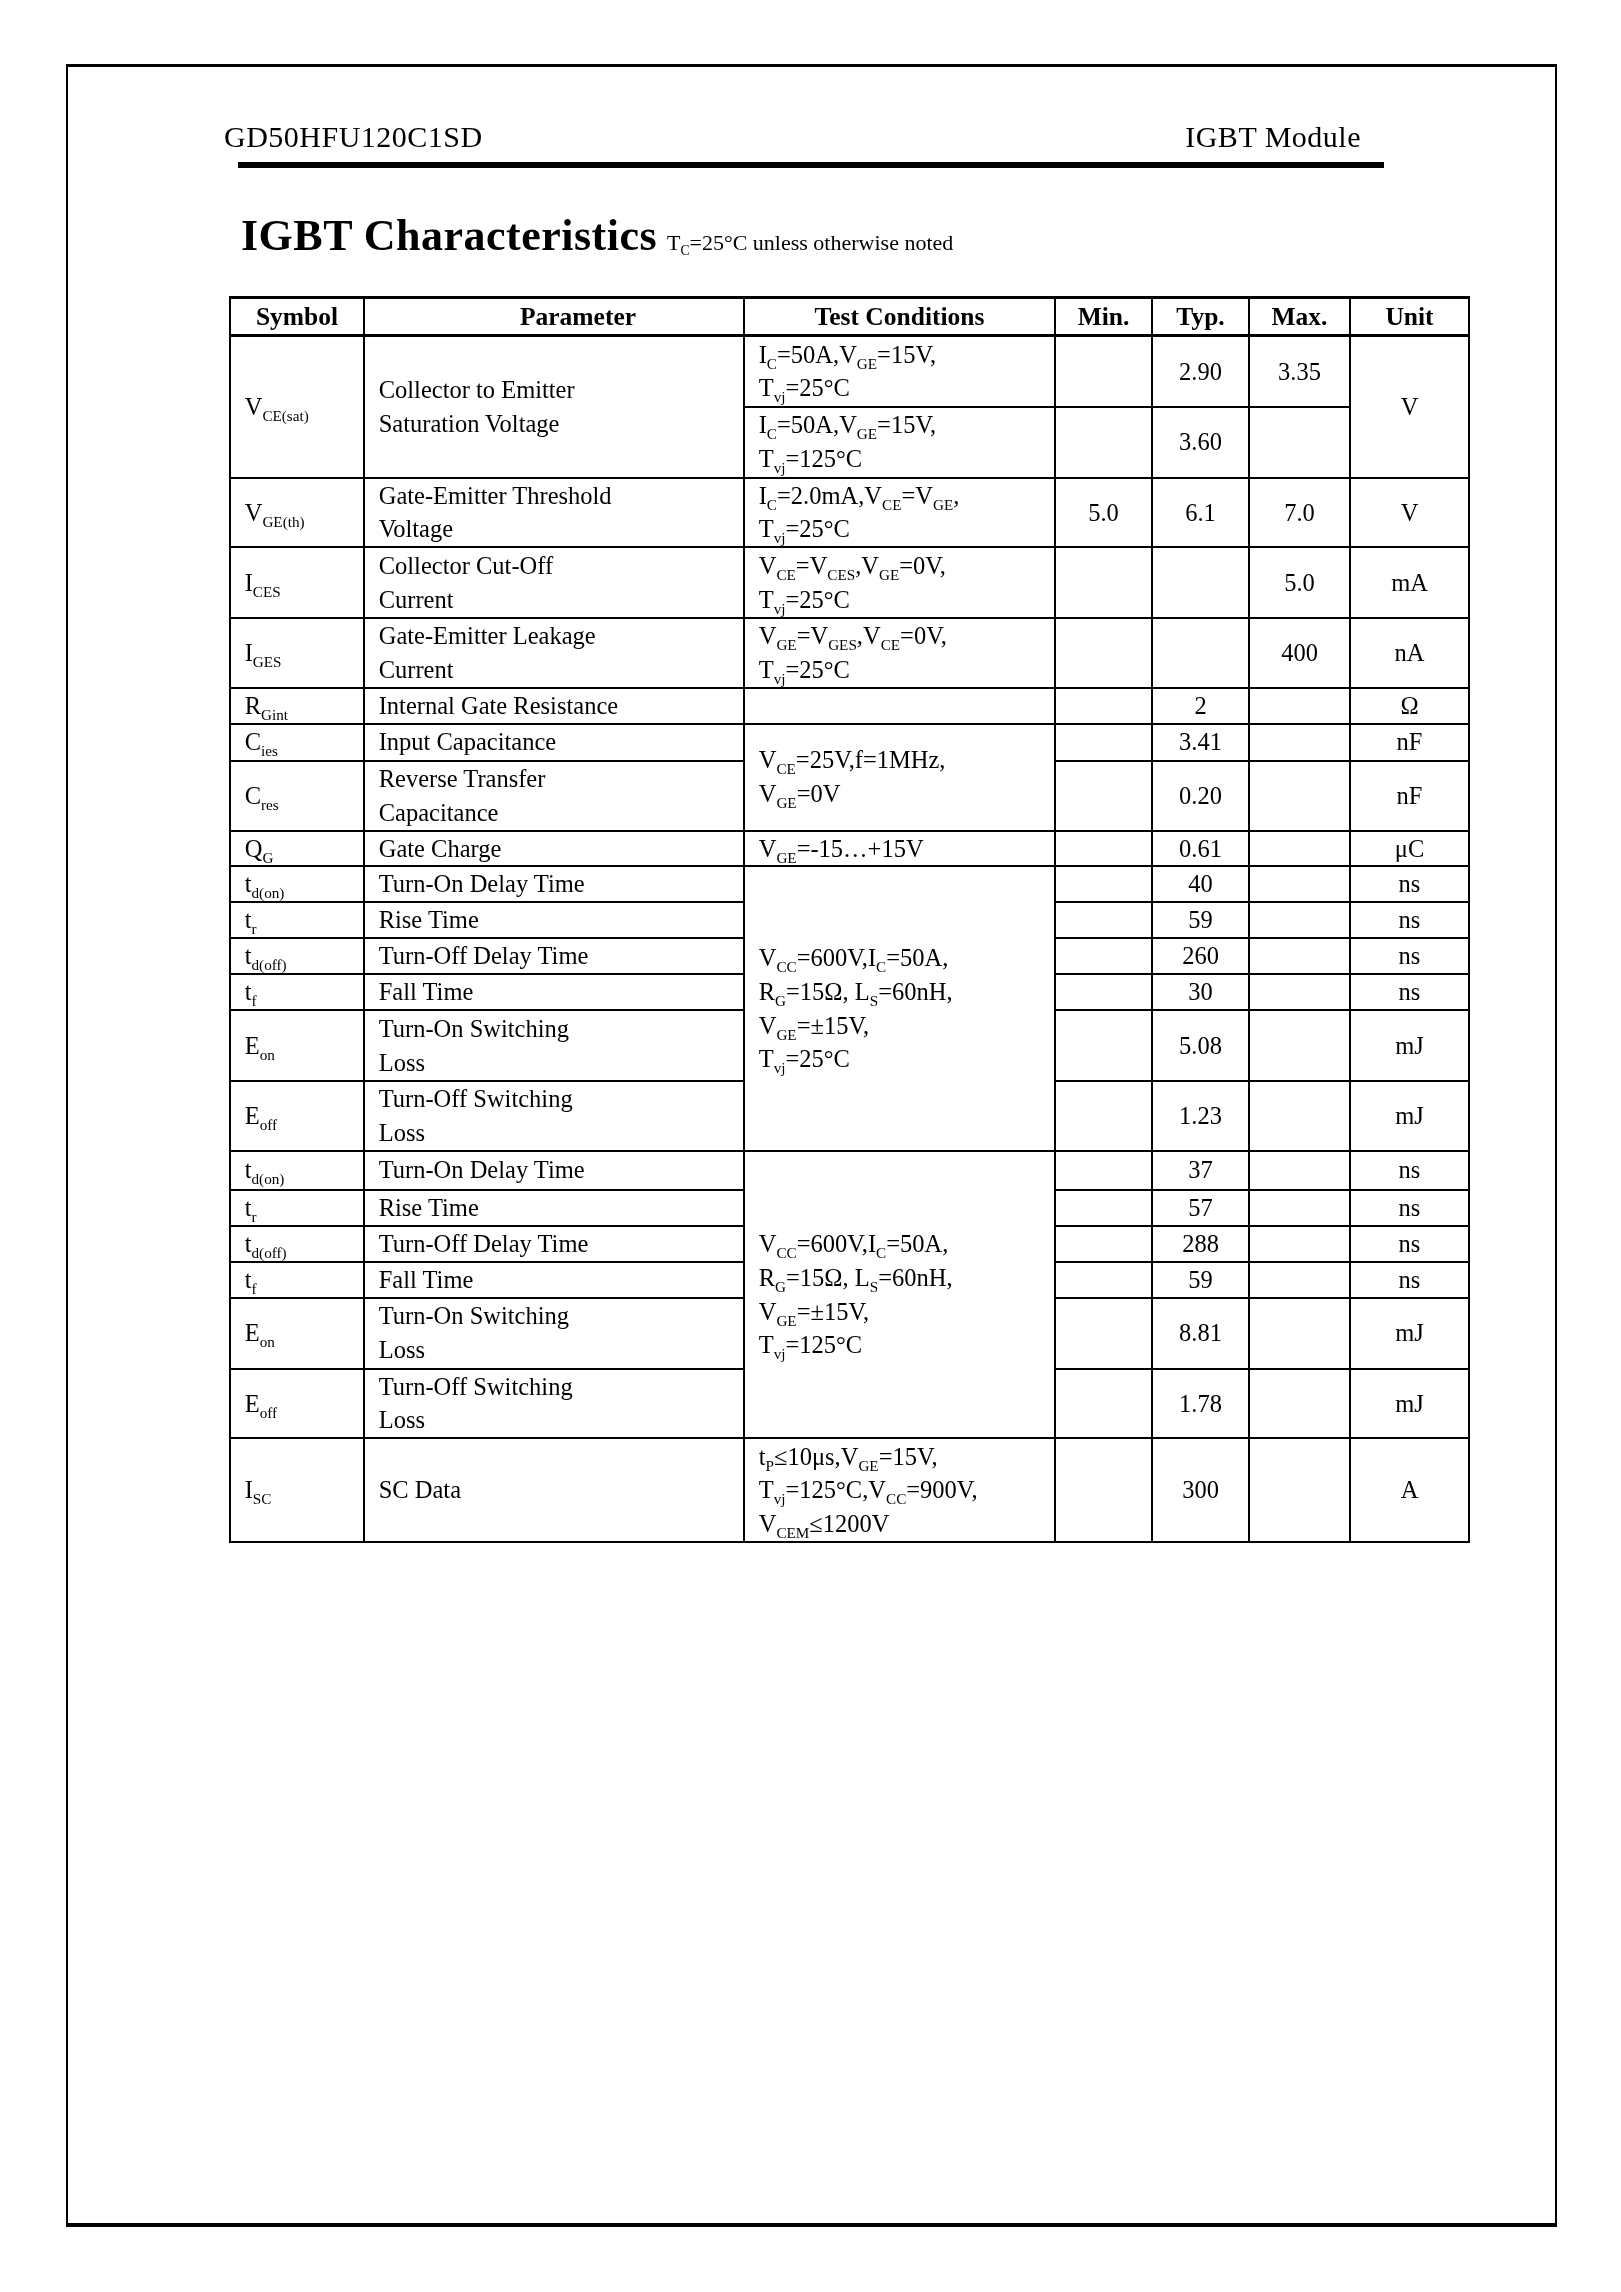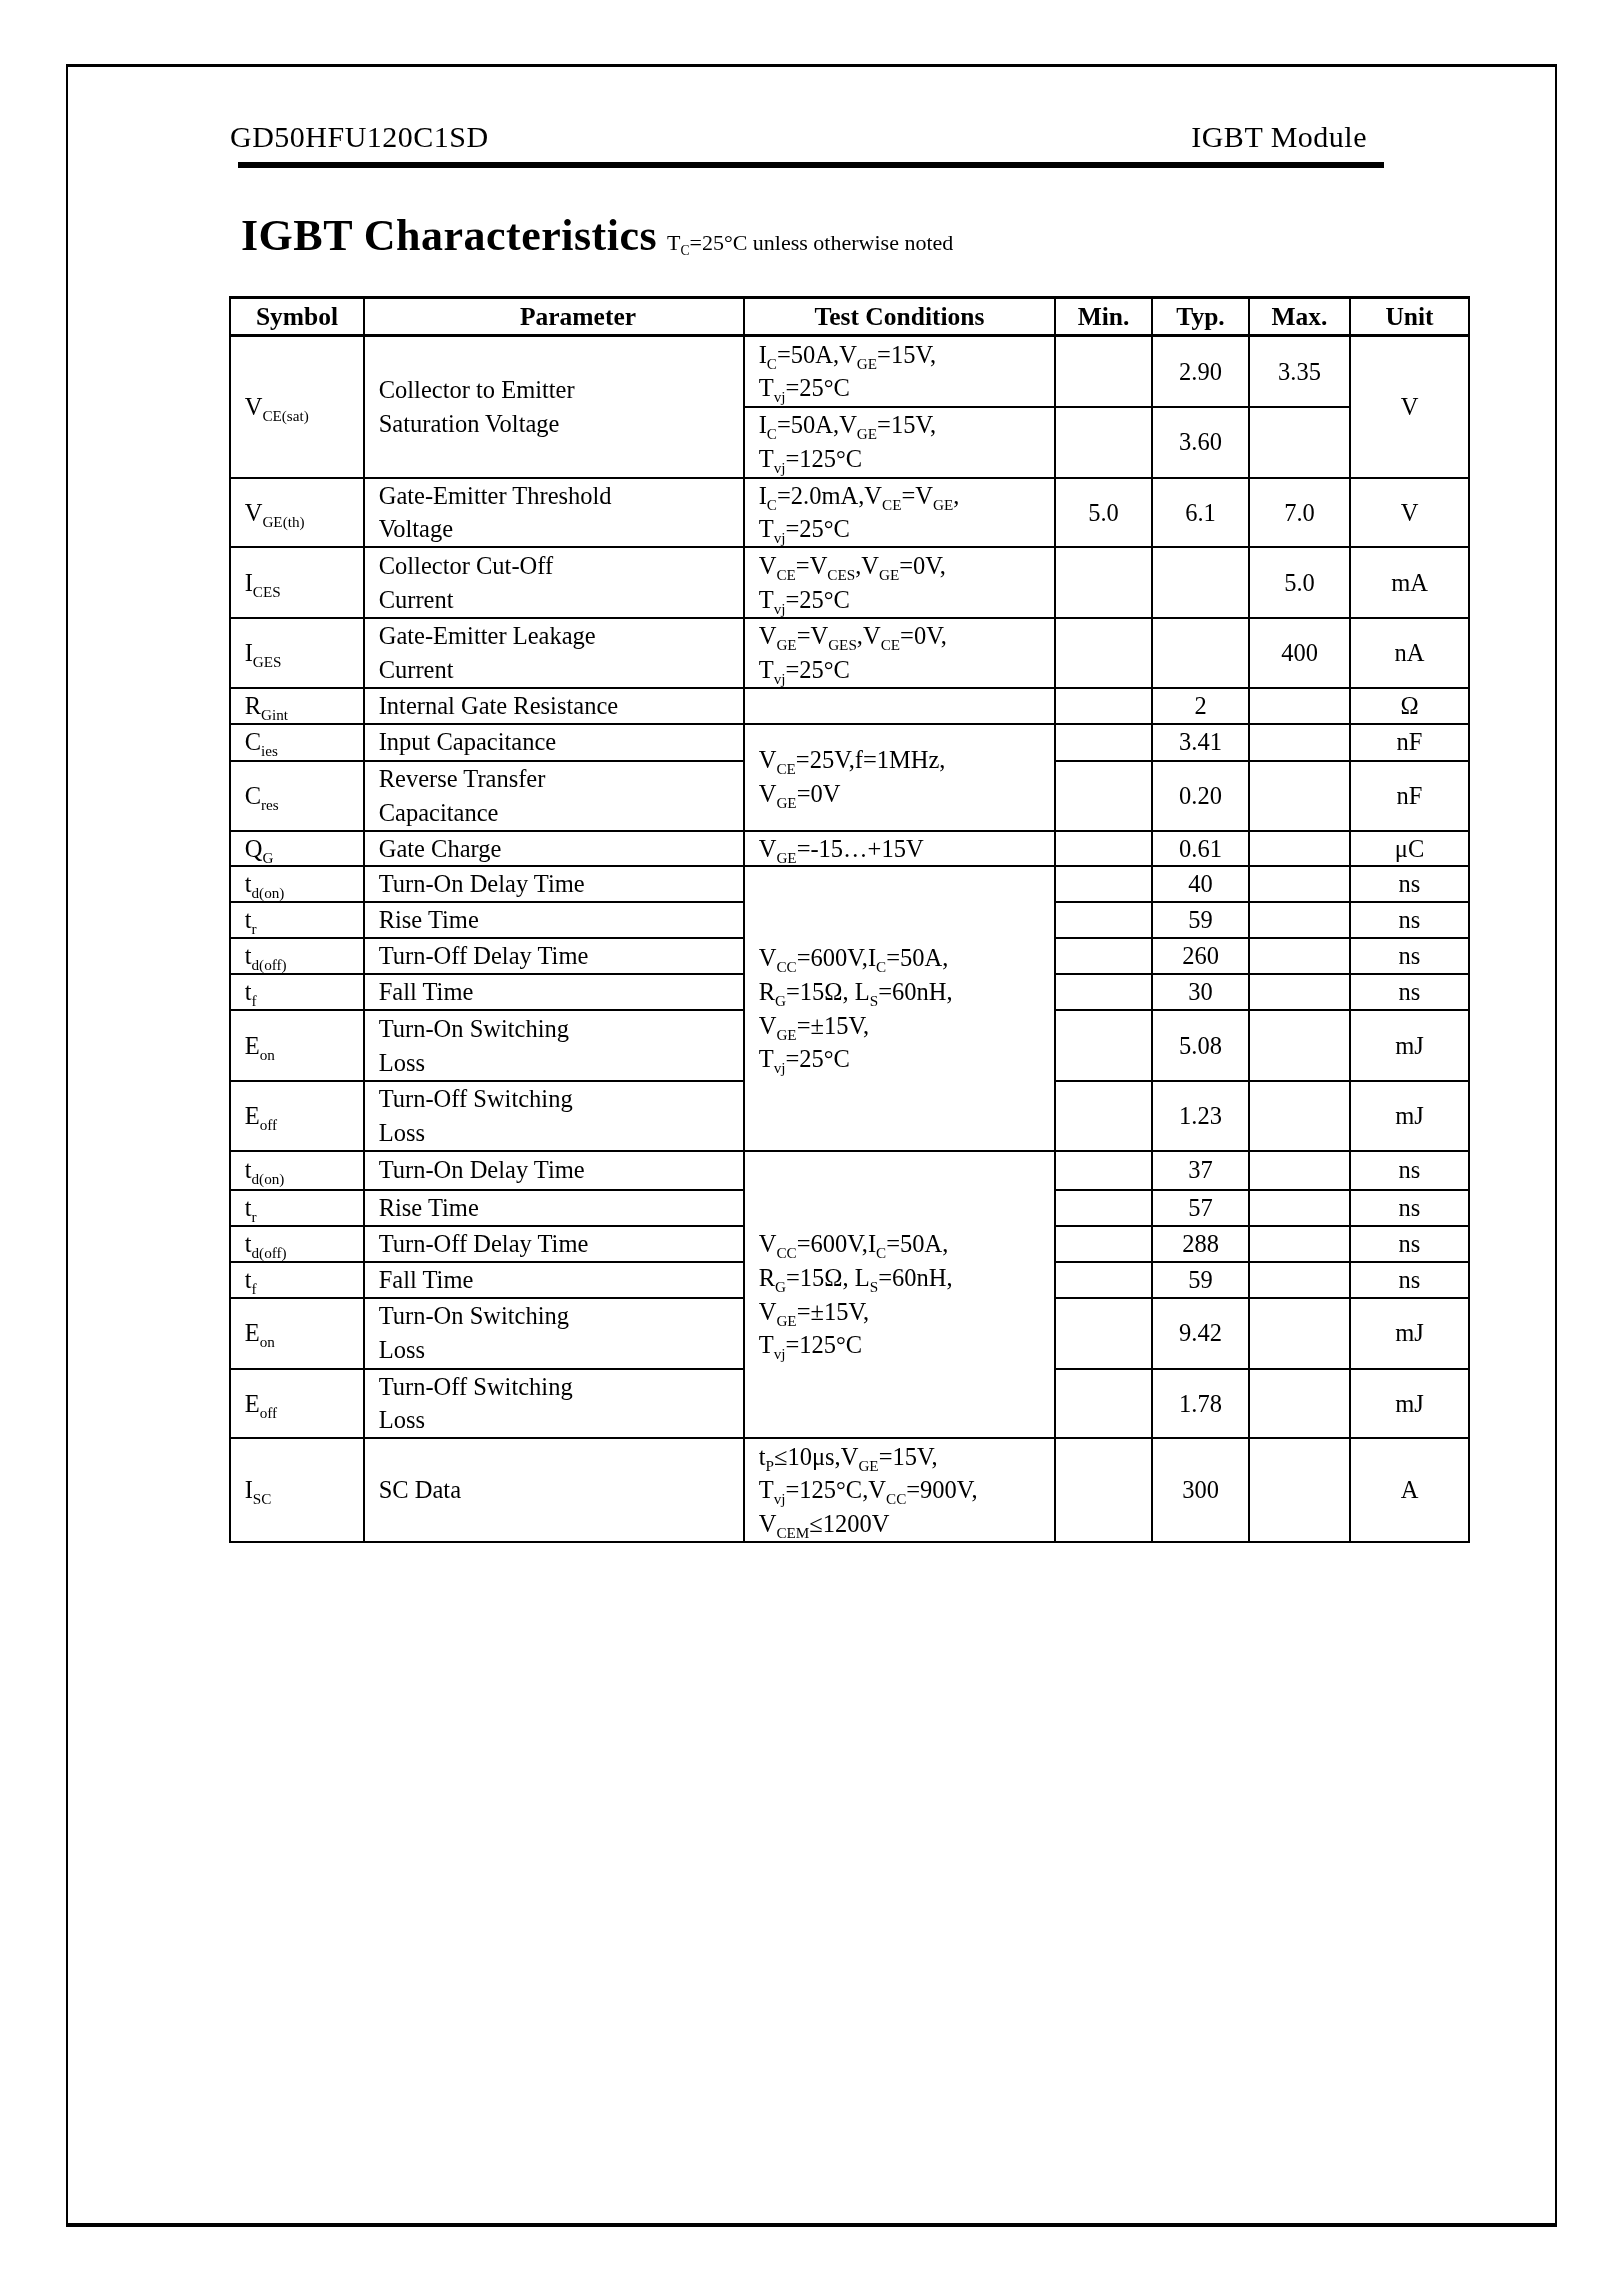--- a/index.html
+++ b/index.html
@@ -17,21 +17,21 @@
     left: 66px; top: 64px;
     width: 1491px; height: 2163px;
     box-sizing: border-box;
     border: 2.9px solid #000;
     border-top-width: 3.9px;
     border-bottom-width: 4.9px;
     background: #ffffff;
   }
   .doc-header {
     position: absolute;
-    left: 230px; top: 120px;
+    left: 224px; top: 120px;
     width: 1137px;
     display: flex;
     justify-content: space-between;
     align-items: flex-end;
     font-size: 30px;
     letter-spacing: 0.5px;
   }
   .header-rule {
     position: absolute;
     left: 238px; top: 162px;
@@ -268,21 +268,21 @@
           <td class="al">Fall Time</td>
           <td></td>
           <td>59</td>
           <td></td>
           <td>ns</td>
         </tr>
         <tr class="g" style="height: 71px;">
           <td class="al">E<sub>on</sub></td>
           <td class="al">Turn-On Switching<br>Loss</td>
           <td></td>
-          <td>9.42</td>
+          <td>8.81</td>
           <td></td>
           <td>mJ</td>
         </tr>
         <tr style="height: 69px;">
           <td class="al">E<sub>off</sub></td>
           <td class="al">Turn-Off Switching<br>Loss</td>
           <td></td>
           <td>1.78</td>
           <td></td>
           <td>mJ</td>

